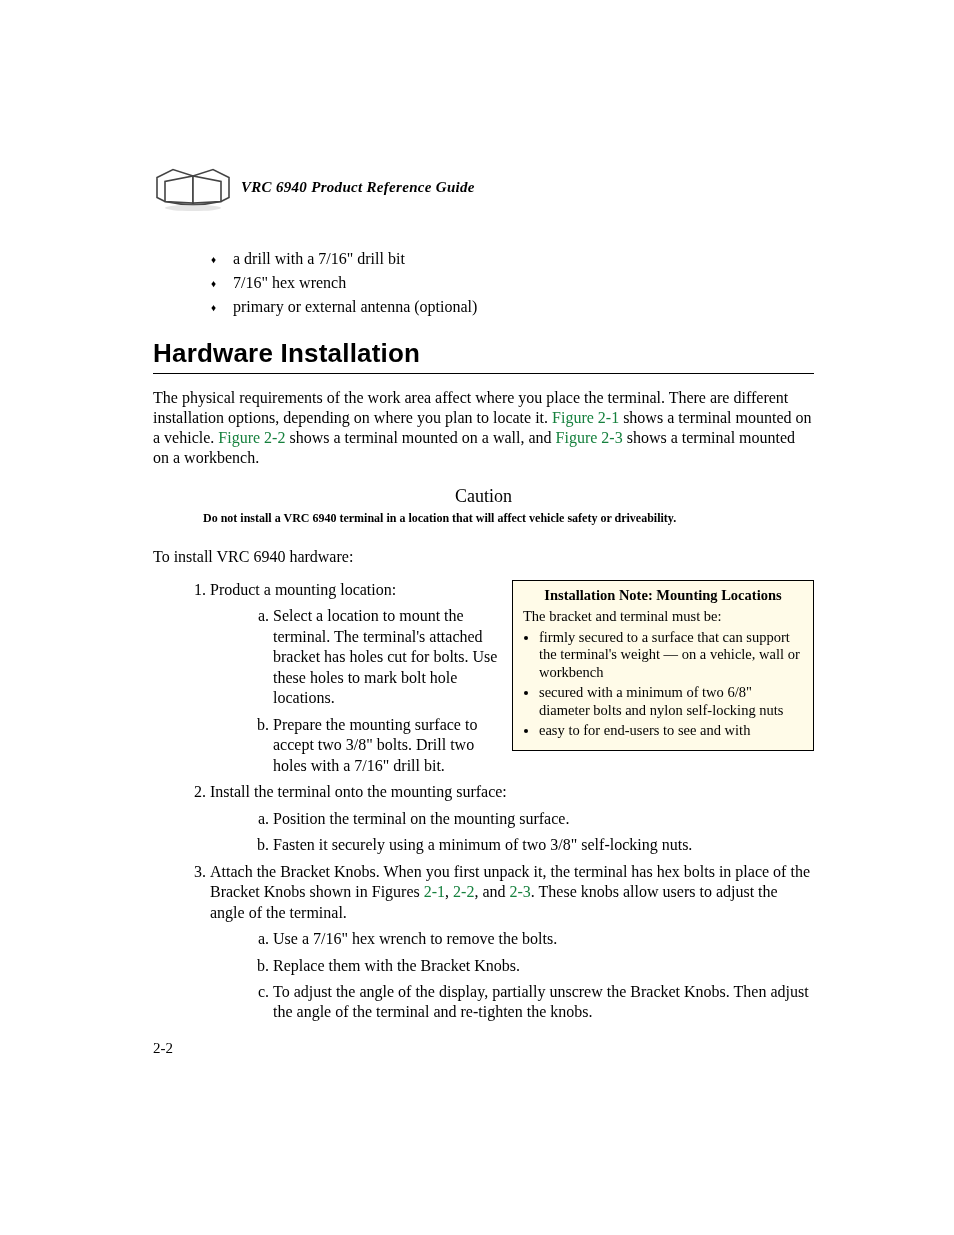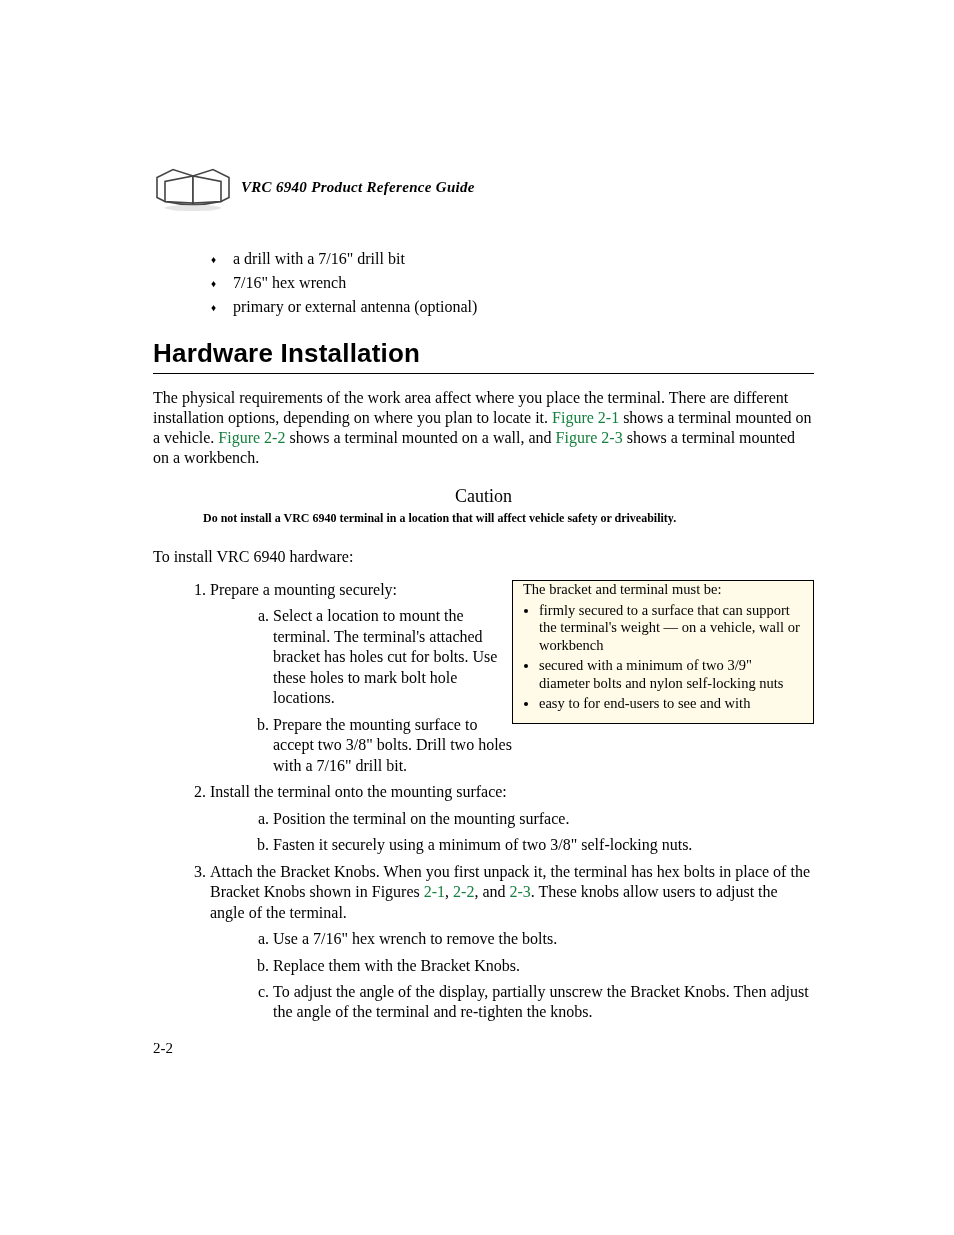--- a/index.html
+++ b/index.html
@@ -183,33 +183,34 @@
   </p>
 
   <div class="caution-heading">Caution</div>
   <p class="caution-text">Do not install a VRC 6940 terminal in a location that will affect vehicle safety or driveability.</p>
 
   <p class="install-intro">To install VRC 6940 hardware:</p>
 
   <div class="main-flow">
 
     <div class="note-box">
+      <div class="note-title">Installation Note: Mounting Locations</div>
       <div class="note-body">
         <div class="note-lead">The bracket and terminal must be:</div>
         <ul>
           <li>firmly secured to a surface that can support the terminal's weight — on a vehicle, wall or workbench</li>
-          <li>secured with a minimum of two 3/9" diameter bolts and nylon self-locking nuts</li>
+          <li>secured with a minimum of two 6/8" diameter bolts and nylon self-locking nuts</li>
           <li>easy to for end-users to see and with</li>
         </ul>
       </div>
     </div>
 
     <ol class="main-list">
       <li>
-        <span>Prepare a mounting securely:</span>
+        <span>Product a mounting location:</span>
         <ol class="sub-list step1-sub">
           <li>Select a location to mount the terminal. The terminal's attached bracket has holes cut for bolts. Use these holes to mark bolt hole locations.</li>
           <li>Prepare the mounting surface to accept two 3/8" bolts. Drill two holes with a 7/16" drill bit.</li>
         </ol>
       </li>
       <li class="clear">
         <span>Install the terminal onto the mounting surface:</span>
         <ol class="sub-list">
           <li>Position the terminal on the mounting surface.</li>
           <li>Fasten it securely using a minimum of two 3/8" self-locking nuts.</li>

